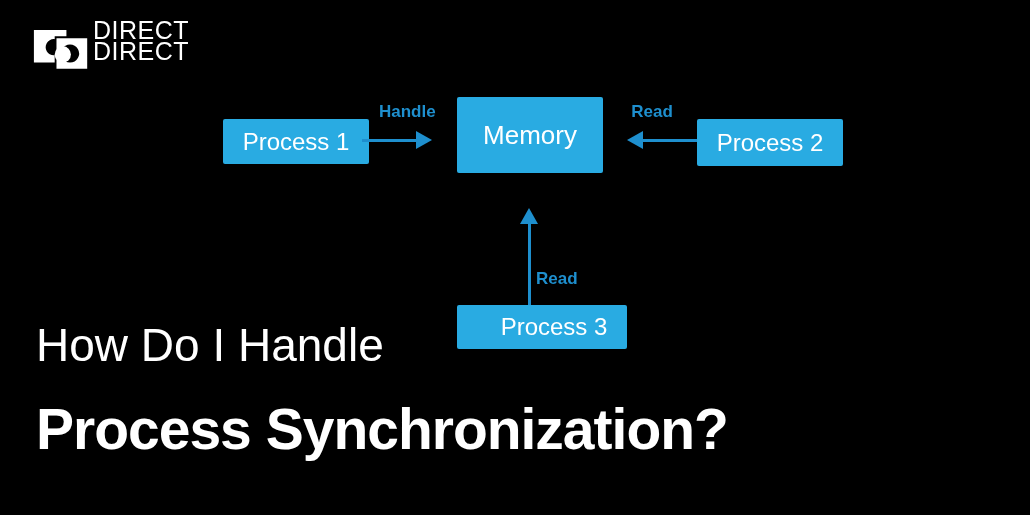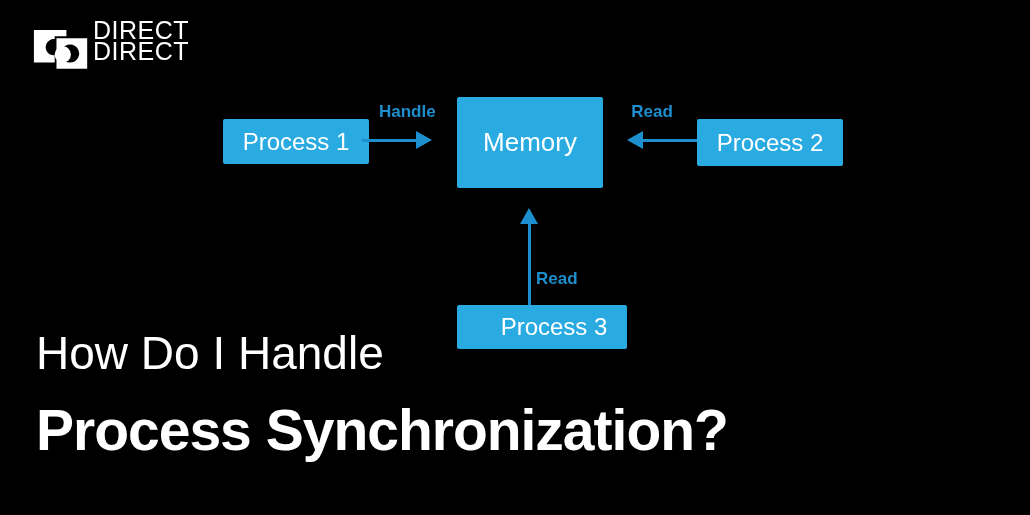--- a/index.html
+++ b/index.html
@@ -26,21 +26,21 @@
 
   
   .box{
     position:absolute;
     background:var(--box-blue);
     color:var(--text-white);
     display:flex;align-items:center;justify-content:center;
     font-size:24px;border-radius:2px;
   }
   .box-process1{left:215px;top:119px;width:146px;height:45px;margin-left:8px;}
-  .box-memory{left:457px;top:97px;width:146px;height:91px;font-size:26px;}
+  .box-memory{left:457px;top:97px;width:146px;height:76px;font-size:26px;}
   .box-process2{left:697px;top:119px;width:146px;height:47px;}
   .box-process3{left:457px;top:305px;width:146px;height:44px;padding-left:24px;}
 
   .arrow-shaft-h{position:absolute;height:3px;background:var(--arrow-blue);}
   .arrow-shaft-v{position:absolute;width:3px;background:var(--arrow-blue);}
   .arrow-head{position:absolute;width:0;height:0;}
   .head-right{border-top:9px solid transparent;border-bottom:9px solid transparent;
     border-left:16px solid var(--arrow-blue);}
   .head-left{border-top:9px solid transparent;border-bottom:9px solid transparent;
     border-right:16px solid var(--arrow-blue);}
@@ -49,23 +49,23 @@
 
   .arrow-label{
     position:absolute;color:var(--arrow-blue);
     font-size:17px;font-weight:600;text-align:center;width:50px;
   }
   .label-write{left:379px;top:102px;}
   .label-read-p2{left:627px;top:102px;}
   .label-read-p3{left:536px;top:269px;text-align:left;}
 
   
-  .heading{position:absolute;left:36px;top:326px;color:var(--text-white);}
+  .heading{position:absolute;left:36px;top:318px;color:var(--text-white);}
   .heading-line1{font-size:46px;font-weight:500;line-height:1.18;letter-spacing:0;}
-  .heading-line2{font-size:57px;font-weight:700;line-height:1.12;letter-spacing:-1px;margin-top:19px;}
+  .heading-line2{font-size:57px;font-weight:700;line-height:1.12;letter-spacing:-1px;margin-top:26px;}
 </style>
 </head>
 <body>
 
 <div class="canvas">
 
   <div class="logo">
     <svg class="logo-mark" viewBox="0 0 62 48" aria-hidden="true">
       <path fill="#ffffff" fill-rule="evenodd" d="M1,3 H37 V39 H1 Z M23,13 a9,9 0 1 0 0.001,0 Z"></path>
       <path fill="#ffffff" stroke="#000000" stroke-width="2" fill-rule="evenodd" d="M25,11 H61 V47 H25 Z M41,20 a9,9 0 1 0 0.001,0 Z"></path>

